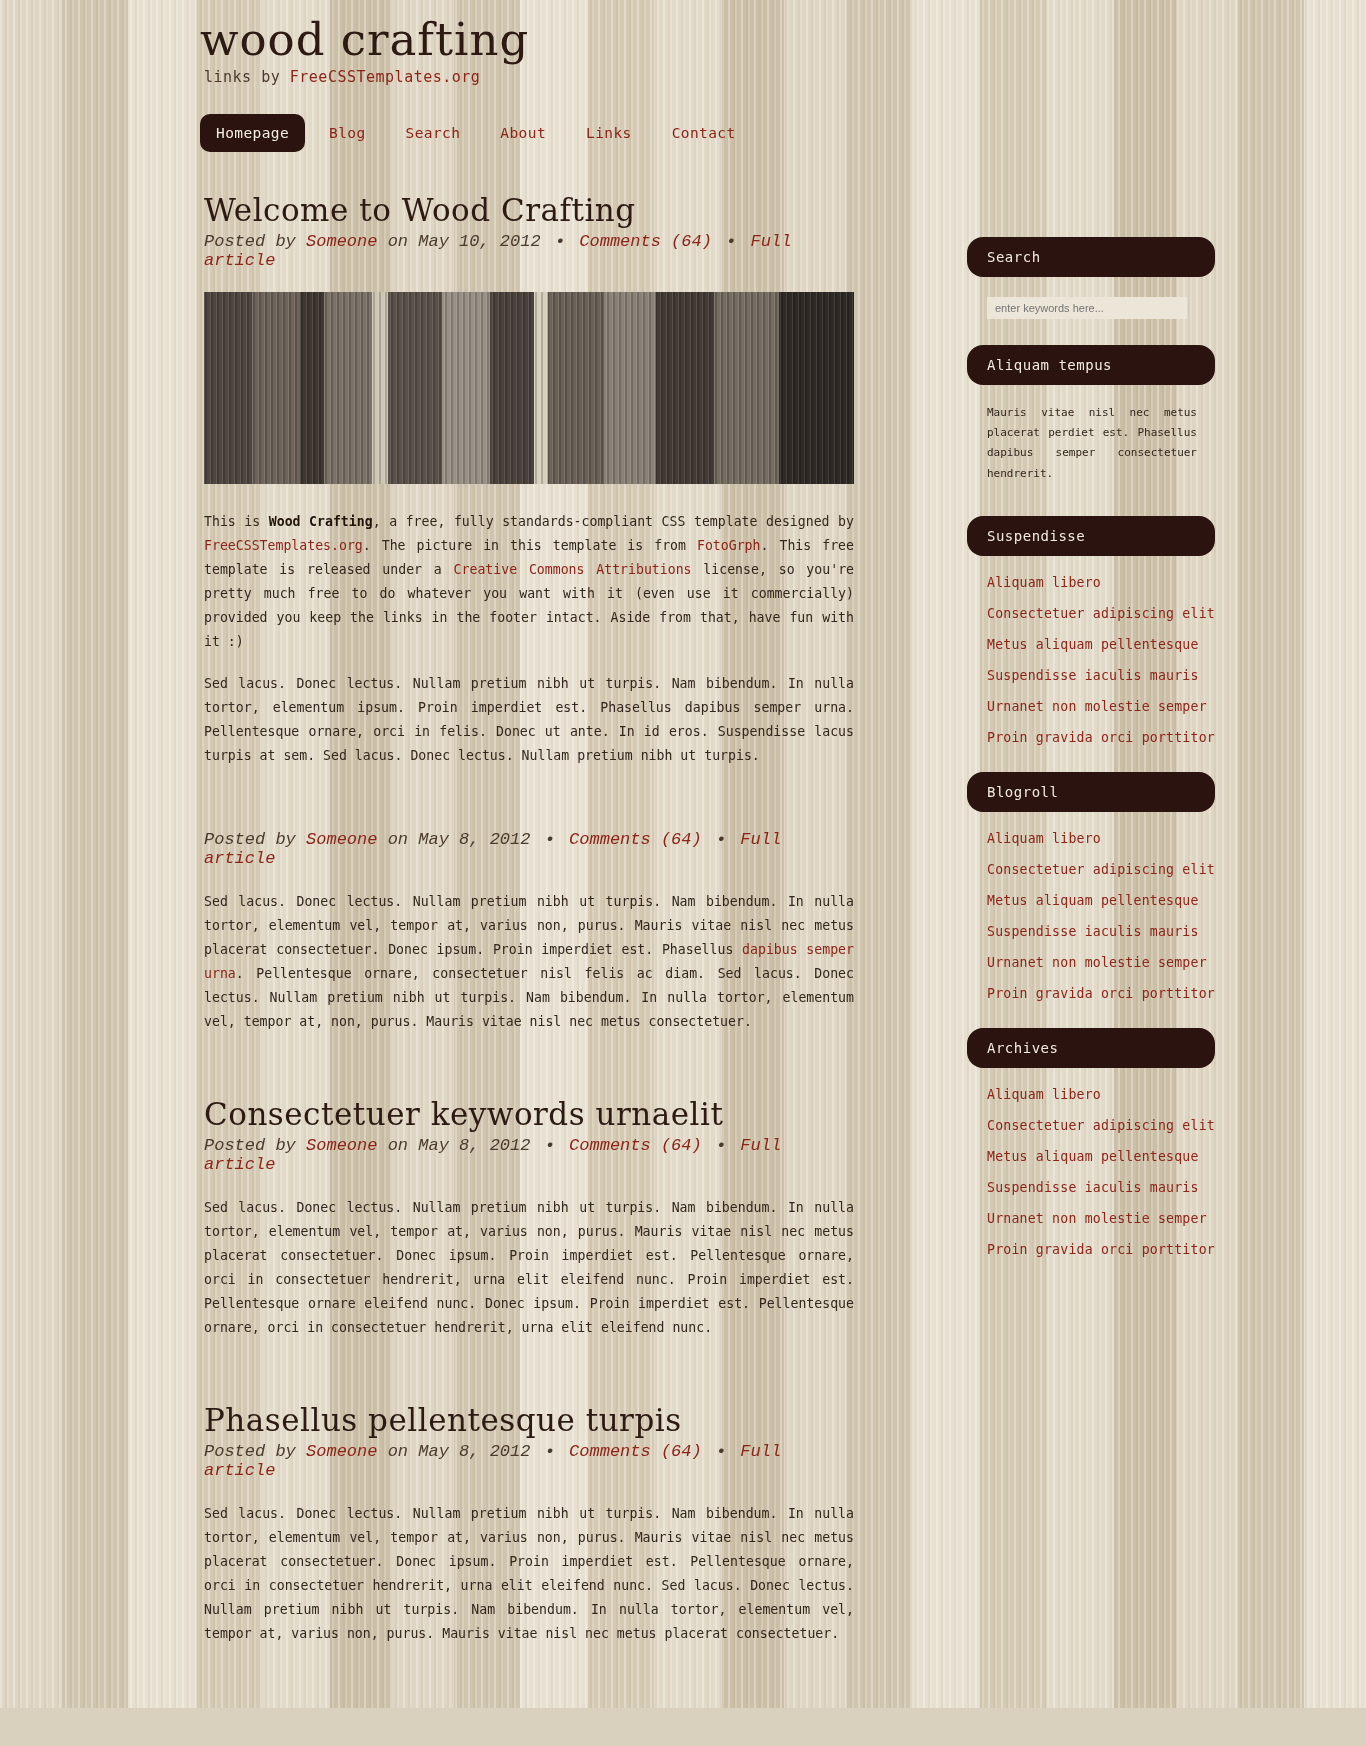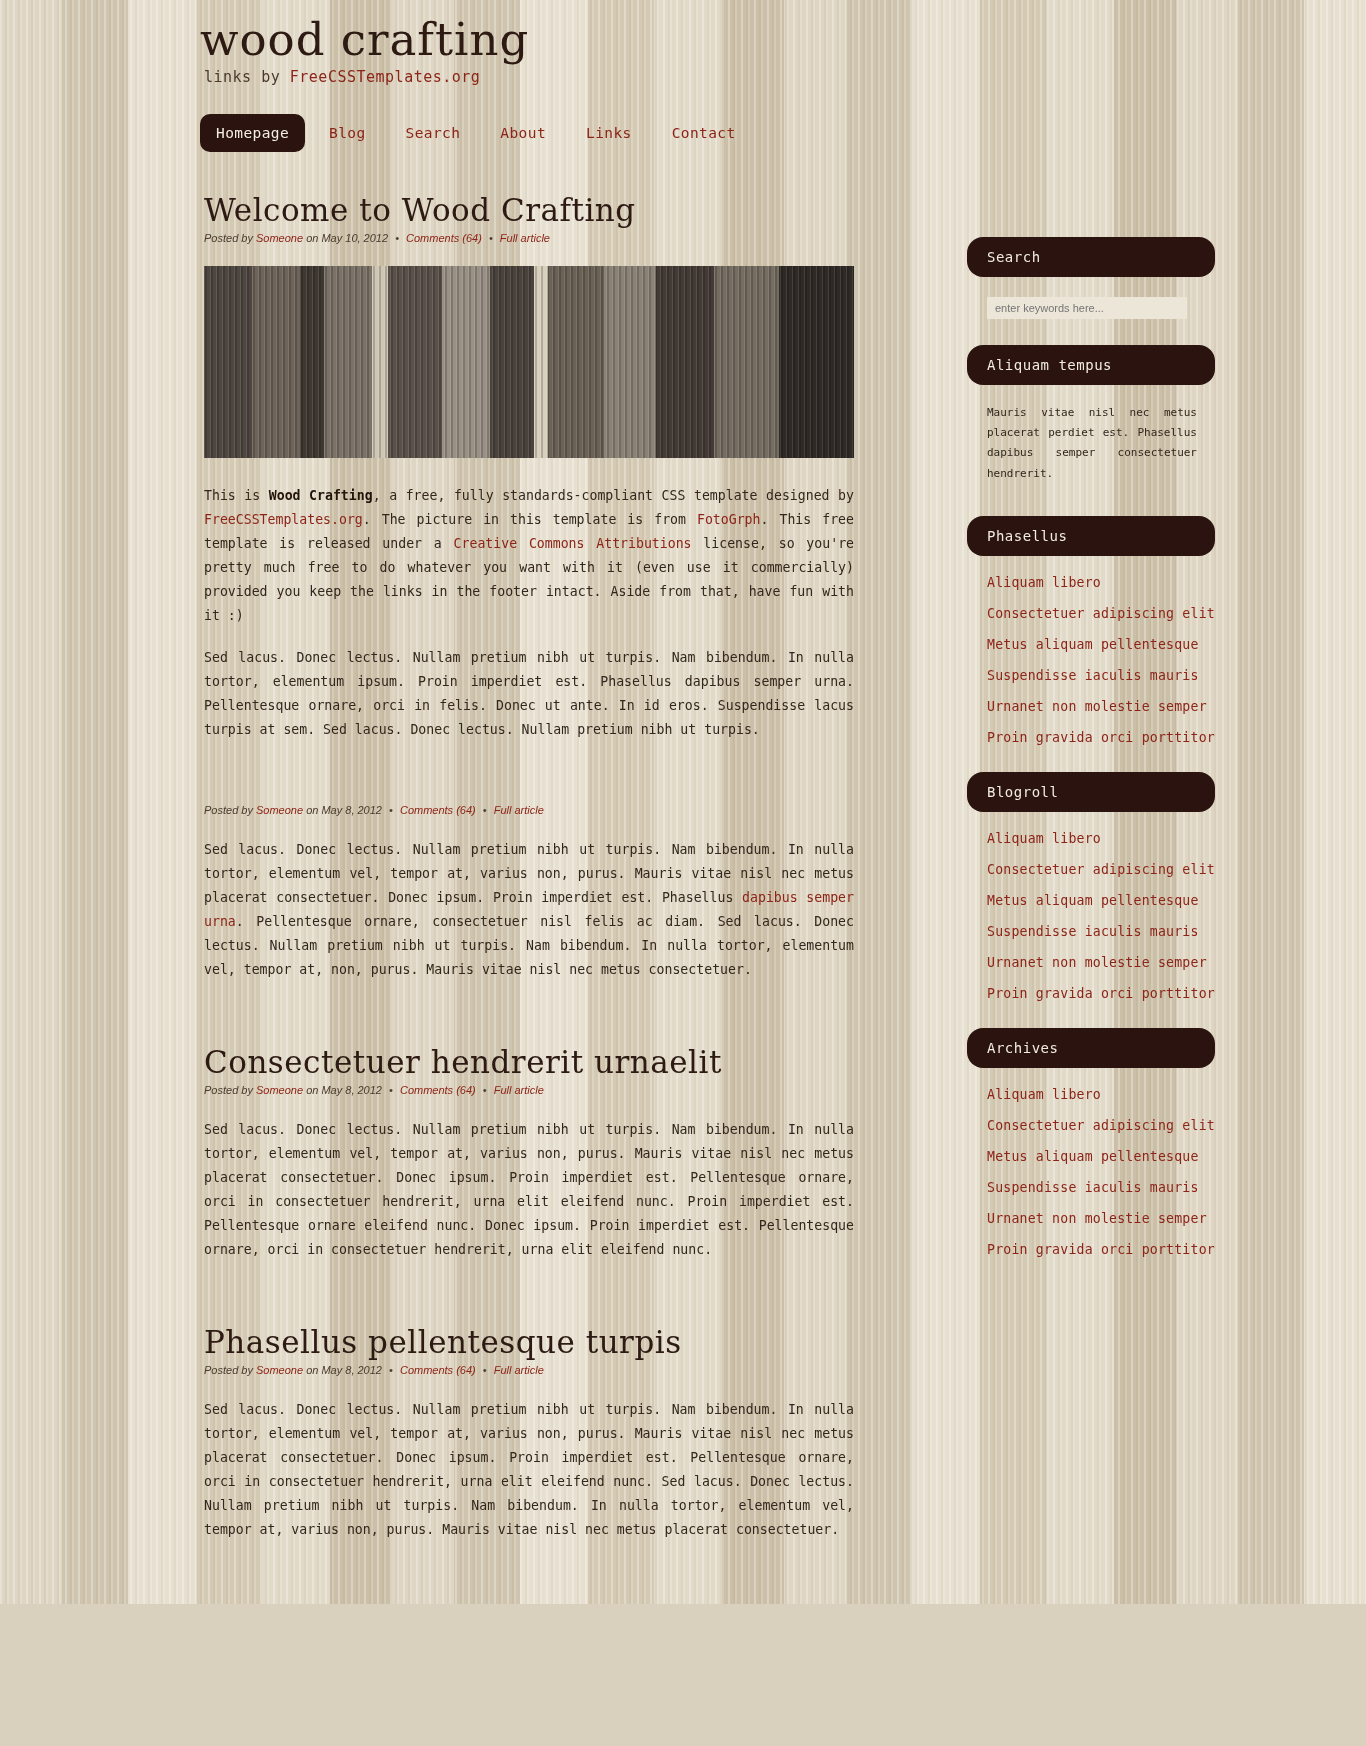--- a/index.html
+++ b/index.html
@@ -83,23 +83,23 @@
   .post { margin-bottom: 62px; }
   .post-title {
     font-family: "DejaVu Serif", "Liberation Serif", serif;
     font-size: 31px;
     font-weight: normal;
     color: #2c1a13;
     margin: 0 0 4px 4px;
     letter-spacing: 0.5px;
   }
   .post-meta {
-    font-family: Liberation Sans, sans-serif;
+    font-family: Liberation Mono, monospace;
     font-style: italic;
-    font-size: 11px;
+    font-size: 17px;
     color: #4a3b2e;
     margin: 0 0 22px 4px;
   }
   .post-meta a { color: #8c2418; text-decoration: none; }
   .post-meta .sep { color: #4a3b2e; padding: 0 4px; }
 
   .post-image {
     width: 650px; height: 192px;
     margin: 12px 0 26px 4px;
     background-color: #6a6057;
@@ -221,21 +221,21 @@
           <div class="post-meta"><span>Posted by </span><a href="#">Someone</a><span> on May 10, 2012</span><span class="sep"> • </span><a href="#">Comments (64)</a><span class="sep"> • </span><a href="#">Full article</a></div>
           <div class="post-image"></div>
           <p><span>This is </span><b>Wood Crafting</b><span>, a free, fully standards-compliant CSS template designed by </span><a href="#">FreeCSSTemplates.org</a><span>. The picture in this template is from </span><a href="#">FotoGrph</a><span>. This free template is released under a </span><a href="#">Creative Commons Attributions</a><span> license, so you're pretty much free to do whatever you want with it (even use it commercially) provided you keep the links in the footer intact. Aside from that, have fun with it :)</span></p>
           <p><span>Sed lacus. Donec lectus. Nullam pretium nibh ut turpis. Nam bibendum. In nulla tortor, elementum ipsum. Proin imperdiet est. Phasellus dapibus semper urna. Pellentesque ornare, orci in felis. Donec ut ante. In id eros. Suspendisse lacus turpis at sem. Sed lacus. Donec lectus. Nullam pretium nibh ut turpis.</span></p>
         </div>
         <div class="post">
           <div class="post-meta"><span>Posted by </span><a href="#">Someone</a><span> on May 8, 2012</span><span class="sep"> • </span><a href="#">Comments (64)</a><span class="sep"> • </span><a href="#">Full article</a></div>
           <p><span>Sed lacus. Donec lectus. Nullam pretium nibh ut turpis. Nam bibendum. In nulla tortor, elementum vel, tempor at, varius non, purus. Mauris vitae nisl nec metus placerat consectetuer. Donec ipsum. Proin imperdiet est. Phasellus </span><a href="#">dapibus semper urna</a><span>. Pellentesque ornare, consectetuer nisl felis ac diam. Sed lacus. Donec lectus. Nullam pretium nibh ut turpis. Nam bibendum. In nulla tortor, elementum vel, tempor at, non, purus. Mauris vitae nisl nec metus consectetuer.</span></p>
         </div>
         <div class="post">
-          <h2 class="post-title">Consectetuer hendrerit urnaelit</h2>
+          <h2 class="post-title">Consectetuer keywords urnaelit</h2>
           <div class="post-meta"><span>Posted by </span><a href="#">Someone</a><span> on May 8, 2012</span><span class="sep"> • </span><a href="#">Comments (64)</a><span class="sep"> • </span><a href="#">Full article</a></div>
           <p><span>Sed lacus. Donec lectus. Nullam pretium nibh ut turpis. Nam bibendum. In nulla tortor, elementum vel, tempor at, varius non, purus. Mauris vitae nisl nec metus placerat consectetuer. Donec ipsum. Proin imperdiet est. Pellentesque ornare, orci in consectetuer hendrerit, urna elit eleifend nunc. Proin imperdiet est. Pellentesque ornare eleifend nunc. Donec ipsum. Proin imperdiet est. Pellentesque ornare, orci in consectetuer hendrerit, urna elit eleifend nunc.</span></p>
         </div>
         <div class="post">
           <h2 class="post-title">Phasellus pellentesque turpis</h2>
           <div class="post-meta"><span>Posted by </span><a href="#">Someone</a><span> on May 8, 2012</span><span class="sep"> • </span><a href="#">Comments (64)</a><span class="sep"> • </span><a href="#">Full article</a></div>
           <p><span>Sed lacus. Donec lectus. Nullam pretium nibh ut turpis. Nam bibendum. In nulla tortor, elementum vel, tempor at, varius non, purus. Mauris vitae nisl nec metus placerat consectetuer. Donec ipsum. Proin imperdiet est. Pellentesque ornare, orci in consectetuer hendrerit, urna elit eleifend nunc. Sed lacus. Donec lectus. Nullam pretium nibh ut turpis. Nam bibendum. In nulla tortor, elementum vel, tempor at, varius non, purus. Mauris vitae nisl nec metus placerat consectetuer.</span></p>
         </div>
       </div>
 
@@ -249,21 +249,21 @@
       </div>
 
       <div class="widget">
         <div class="widget-head">Aliquam tempus</div>
         <div class="widget-body">
           <p>Mauris vitae nisl nec metus placerat perdiet est. Phasellus dapibus semper consectetuer hendrerit.</p>
         </div>
       </div>
 
       <div class="widget">
-        <div class="widget-head">Phasellus</div>
+        <div class="widget-head">Suspendisse</div>
         <ul class="widget-list" id="list-categories">
             <li><a href="#">Aliquam libero</a></li>
             <li><a href="#">Consectetuer adipiscing elit</a></li>
             <li><a href="#">Metus aliquam pellentesque</a></li>
             <li><a href="#">Suspendisse iaculis mauris</a></li>
             <li><a href="#">Urnanet non molestie semper</a></li>
             <li><a href="#">Proin gravida orci porttitor</a></li>
           </ul>
       </div>
 

